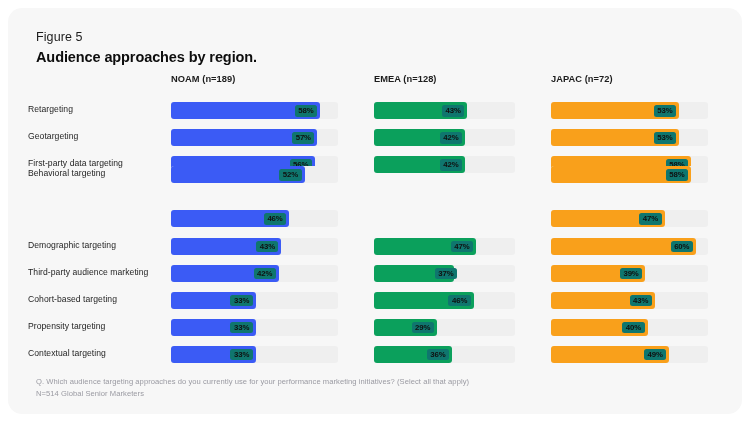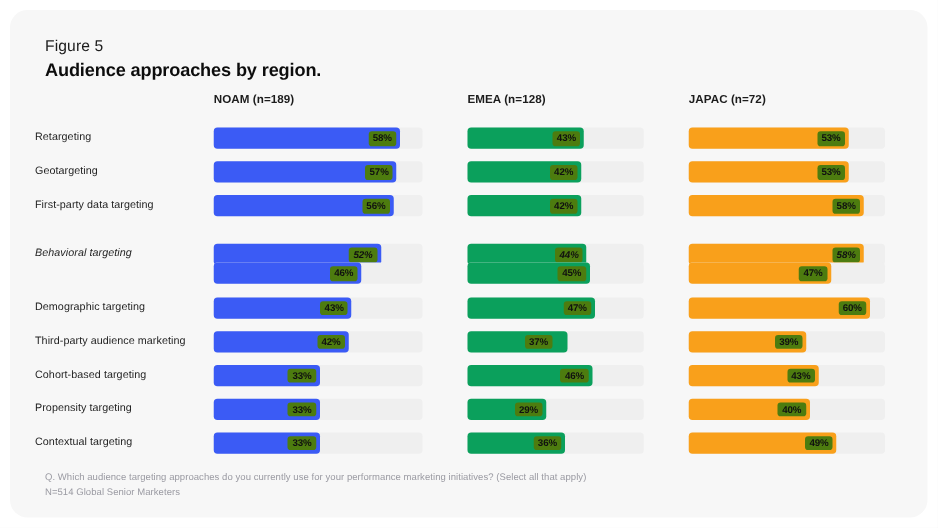--- a/index.html
+++ b/index.html
@@ -88,21 +88,21 @@
   }
   .bar.noam  { background: #3b5bf5; }
   .bar.emea  { background: #0ba05c; }
   .bar.japac { background: #f9a01b; }
   .pill {
     position: absolute;
     top: 3px;
     height: 11.5px;
     line-height: 11.5px;
     padding: 0 3.5px;
-    background: #4d7c0f;
+    background: #0f766e;
     border-radius: 2.5px;
     font-size: 7.8px;
     font-weight: bold;
     color: #101010;
     letter-spacing: -0.1px;
     white-space: nowrap;
     text-align: center;
   }
   #footnote {
     position: absolute;
@@ -165,44 +165,36 @@
         </div>
         <div class="track" style="left: 366px; width: 141px;">
           <div class="bar emea" style="width: 91.1077px; background: rgb(11, 160, 92);"></div>
           <div class="pill" style="right: 52.8923px;">42%</div>
         </div>
         <div class="track" style="left: 543px; width: 157px;">
           <div class="bar japac" style="width: 140.092px; background: rgb(249, 160, 27);"></div>
           <div class="pill" style="right: 19.9077px;">58%</div>
         </div>
       </div>
-      <div class="row" style="top: 107px; width: 734px; font-style: italic;">
+      <div class="row" style="top: 78px; width: 734px;">
         <div class="row-label">Behavioral targeting</div>
         <div class="track" style="left: 163px; width: 167px;">
           <div class="bar noam" style="width: 133.6px; background: rgb(59, 91, 245);"></div>
           <div class="pill" style="right: 36.4px;">52%</div>
         </div>
-        <div class="track" style="left: 366px; width: 141px;">
-          <div class="bar emea" style="width: 95.4462px; background: rgb(11, 160, 92);"></div>
-          <div class="pill" style="right: 48.5538px;">44%</div>
-        </div>
         <div class="track" style="left: 543px; width: 157px;">
           <div class="bar japac" style="width: 140.092px; background: rgb(249, 160, 27);"></div>
           <div class="pill" style="right: 19.9077px;">58%</div>
         </div>
       </div>
       <div class="row" style="top: 122.4px; width: 734px;">
         <div class="track" style="left: 163px; width: 167px;">
           <div class="bar noam" style="width: 118.185px; background: rgb(59, 91, 245);"></div>
           <div class="pill" style="right: 51.8154px;">46%</div>
         </div>
-        <div class="track" style="left: 366px; width: 141px;">
-          <div class="bar emea" style="width: 97.6154px; background: rgb(11, 160, 92);"></div>
-          <div class="pill" style="right: 46.3846px;">45%</div>
-        </div>
         <div class="track" style="left: 543px; width: 157px;">
           <div class="bar japac" style="width: 113.523px; background: rgb(249, 160, 27);"></div>
           <div class="pill" style="right: 46.4769px;">47%</div>
         </div>
       </div>
       <div class="row" style="top: 149.5px; width: 734px;">
         <div class="row-label">Demographic targeting</div>
         <div class="track" style="left: 163px; width: 167px;">
           <div class="bar noam" style="width: 110.477px; background: rgb(59, 91, 245);"></div>
           <div class="pill" style="right: 59.5231px;">43%</div>
@@ -217,21 +209,21 @@
         </div>
       </div>
       <div class="row" style="top: 176.6px; width: 734px;">
         <div class="row-label">Third-party audience marketing</div>
         <div class="track" style="left: 163px; width: 167px;">
           <div class="bar noam" style="width: 107.908px; background: rgb(59, 91, 245);"></div>
           <div class="pill" style="right: 62.0923px;">42%</div>
         </div>
         <div class="track" style="left: 366px; width: 141px;">
           <div class="bar emea" style="width: 80.2615px; background: rgb(11, 160, 92);"></div>
-          <div class="pill" style="right: 73px; text-align: right;">37%</div>
+          <div class="pill" style="right: 58px; text-align: right;">37%</div>
         </div>
         <div class="track" style="left: 543px; width: 157px;">
           <div class="bar japac" style="width: 94.2px; background: rgb(249, 160, 27);"></div>
           <div class="pill" style="right: 65.8px;">39%</div>
         </div>
       </div>
       <div class="row" style="top: 203.7px; width: 734px;">
         <div class="row-label">Cohort-based targeting</div>
         <div class="track" style="left: 163px; width: 167px;">
           <div class="bar noam" style="width: 84.7846px; background: rgb(59, 91, 245);"></div>

